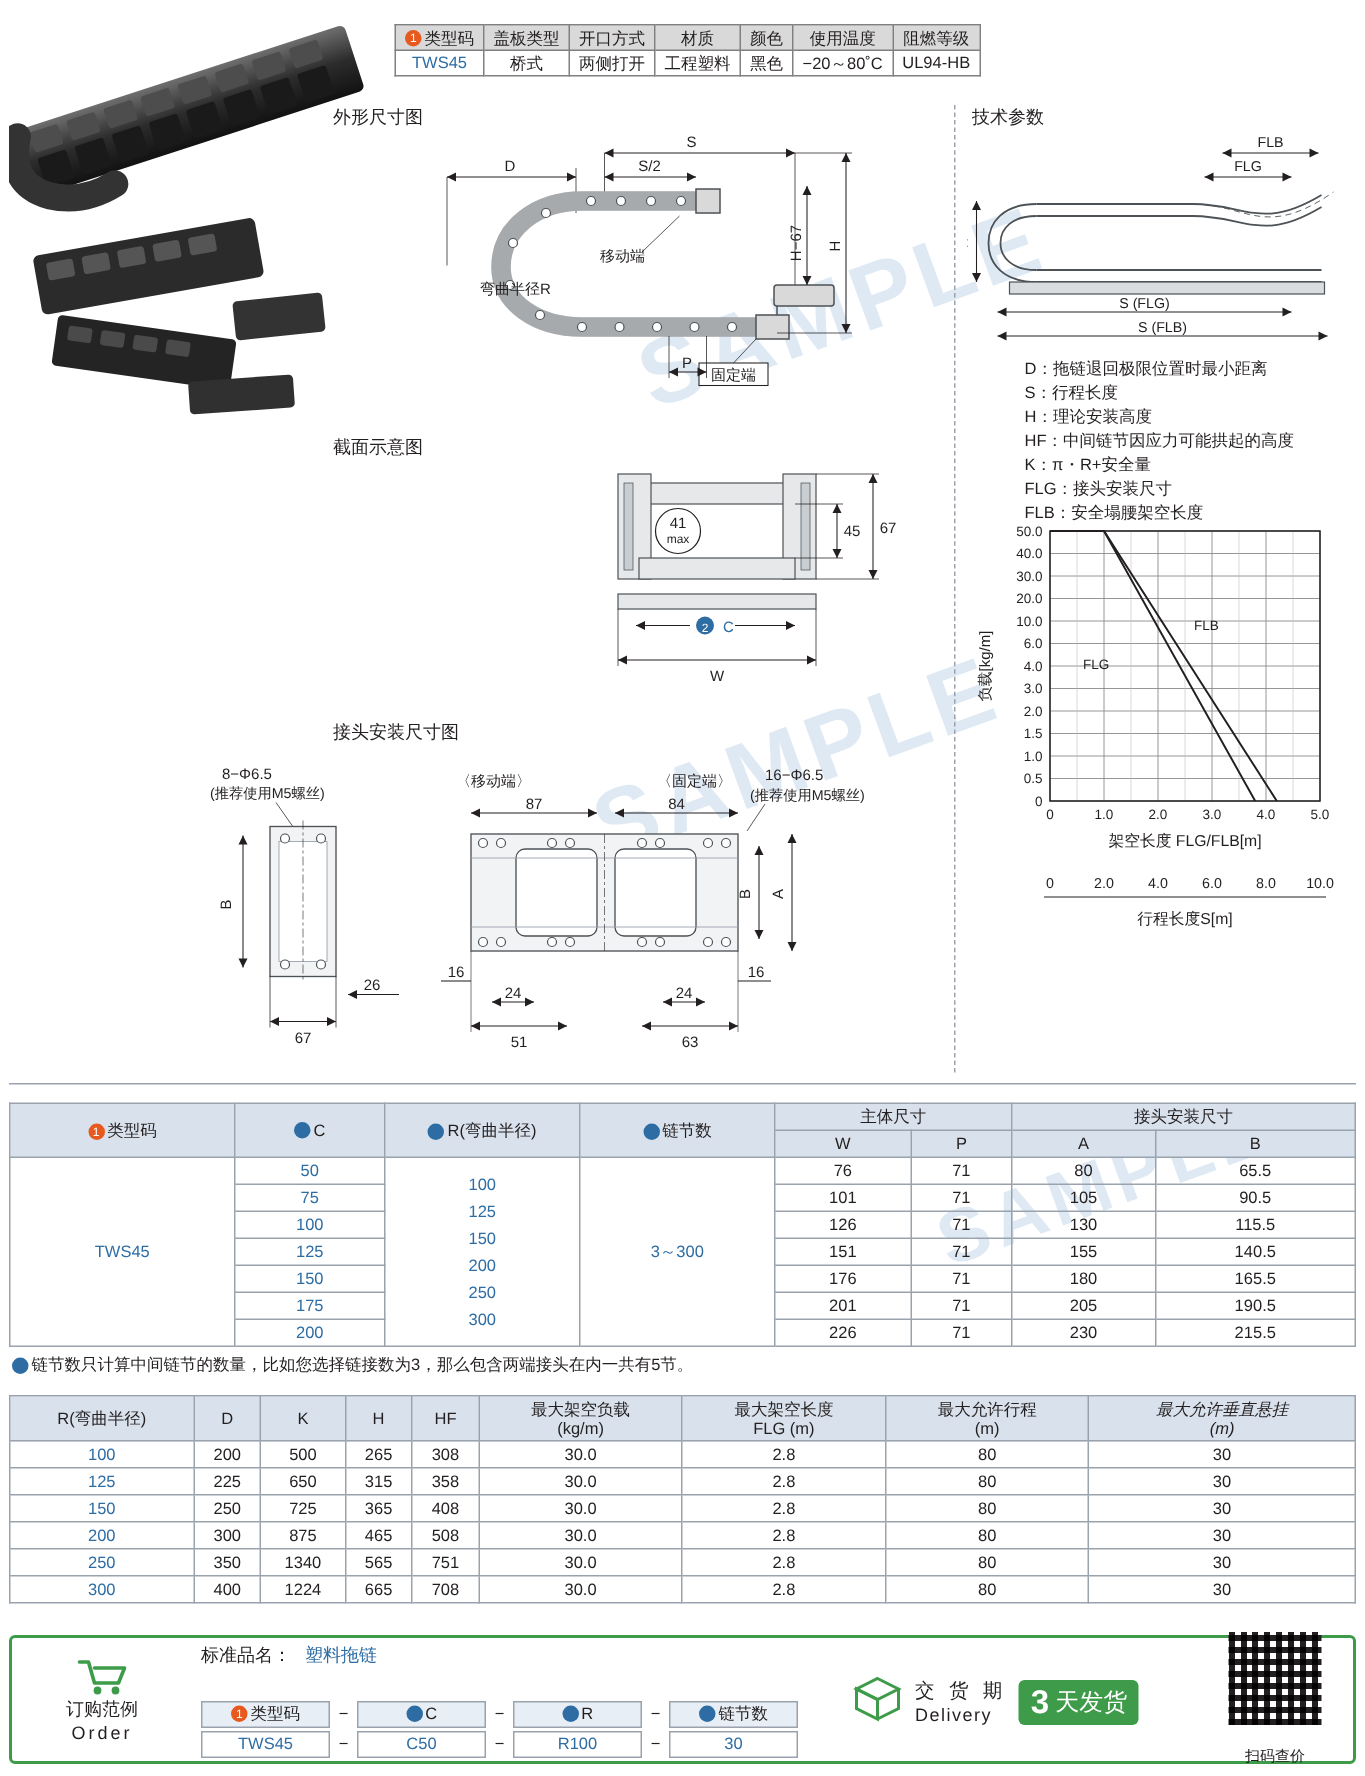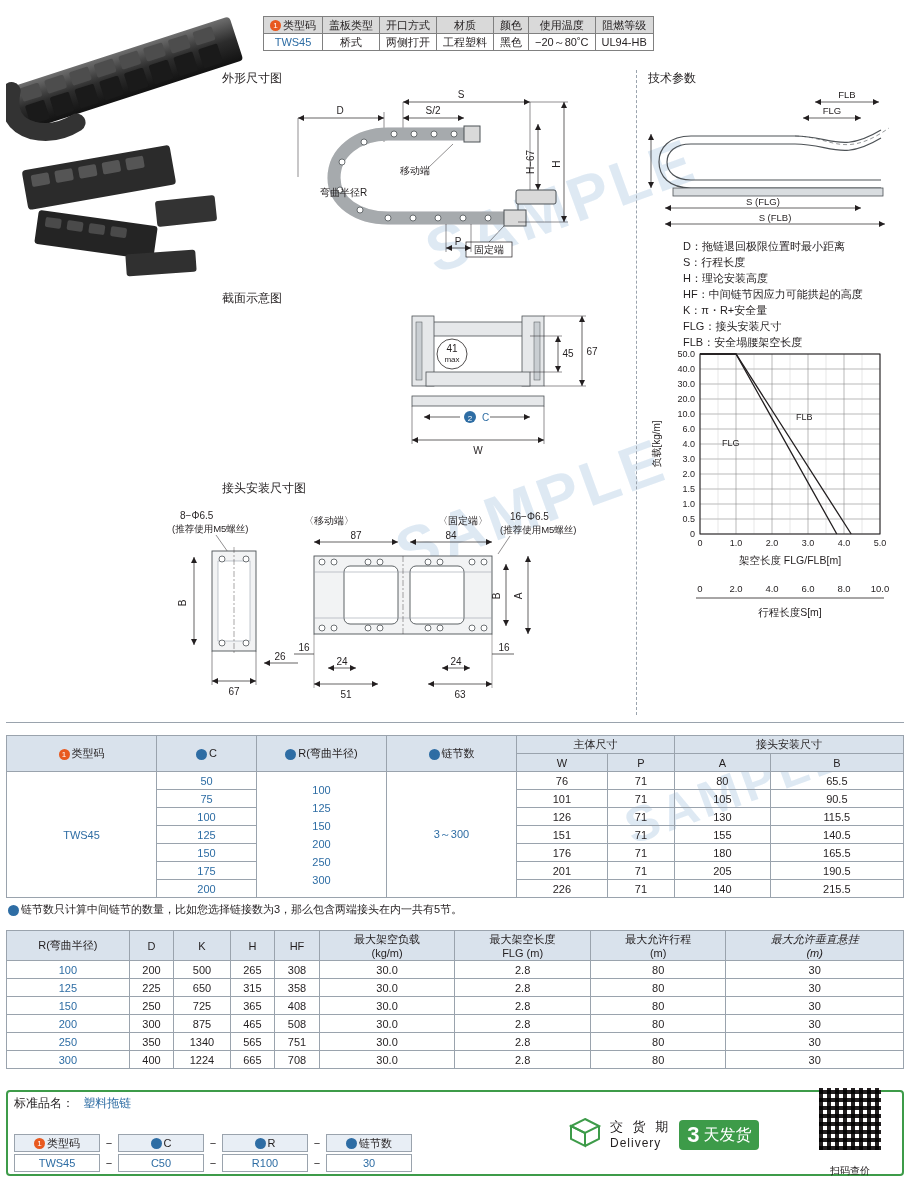--- a/index.html
+++ b/index.html
@@ -300,21 +300,21 @@
       <path d="M22 140 l6 -3 v6 z" fill="#231f20"></path>
         <path d="M154 140 l-6 -3 v6 z" fill="#231f20"></path>
       <text x="88" y="154" text-anchor="middle">W</text>
       <line x1="22" y1="106" x2="22" y2="144" stroke="#231f20" stroke-width=".5"></line>
       <line x1="154" y1="106" x2="154" y2="144" stroke="#231f20" stroke-width=".5"></line>
     </svg>
   </div>
 
   <div class="dtitle" style="left:222px; top:480px;">接头安装尺寸图</div>
 
-  <div style="position:absolute;left:168px;top:505px;">
+  <div style="position:absolute;left:136px;top:505px;">
     <svg width="160" height="200" viewBox="0 0 160 200" font-family="Liberation Sans, sans-serif" font-size="10" fill="#231f20">
       <text x="12" y="14">8−Φ6.5</text>
       <text x="4" y="27" font-size="9.5">(推荐使用M5螺丝)</text>
       <line x1="48" y1="30" x2="62" y2="50" stroke="#231f20" stroke-width=".5"></line>
 
       <rect x="44" y="46" width="44" height="100" fill="#f2f3f4" stroke="#4d5256" stroke-width=".9"></rect>
       <rect x="50" y="56" width="32" height="80" fill="#fff" stroke="#9aa3ad" stroke-width=".6"></rect>
       <g fill="#fff" stroke="#4d5256" stroke-width=".8">
         <circle cx="54" cy="54" r="3"></circle>
           <circle cx="78" cy="54" r="3"></circle>
@@ -606,21 +606,21 @@
             <td class="blue">175</td>
             <td>201</td>
             <td>71</td>
             <td>205</td>
             <td>190.5</td>
           </tr>
           <tr>
             <td class="blue">200</td>
             <td>226</td>
             <td>71</td>
-            <td>140</td>
+            <td>230</td>
             <td>215.5</td>
           </tr>
         </tbody>
     </table>
     <div class="note">
       <span class="num-badge blue">!</span><span>链节数只计算中间链节的数量，比如您选择链接数为3，那么包含两端接头在内一共有5节。</span>
     </div>
   </div>
 
   <div class="bot-wrap">
@@ -704,20 +704,31 @@
             <td>2.8</td>
             <td>80</td>
             <td>30</td>
           </tr>
         </tbody>
     </table>
   </div>
 
   <div class="footer">
     <div class="footer-inner">
+      <div class="f-order">
+        <div class="cart">
+          <svg width="34" height="26" viewBox="0 0 34 26">
+            <path d="M2 3 h6 l4 14 h16 l4 -10 H12" fill="none" stroke="#3d9b49" stroke-width="2.4" stroke-linejoin="round" stroke-linecap="round"></path>
+            <circle cx="14" cy="22" r="2.6" fill="#3d9b49"></circle>
+            <circle cx="26" cy="22" r="2.6" fill="#3d9b49"></circle>
+          </svg>
+        </div>
+        <div class="cn">订购范例</div>
+        <div class="en">Order</div>
+      </div>
       <div class="f-mid">
         <div class="f-std">
           <span>标准品名：</span>
           <span class="v">塑料拖链</span>
         </div>
         <div class="order-row">
           <div class="ocell"><span class="num-badge">1</span><span>类型码</span></div>
           <div class="dash">−</div>
           <div class="ocell"><span class="num-badge blue">2</span><span>C</span></div>
           <div class="dash">−</div>

